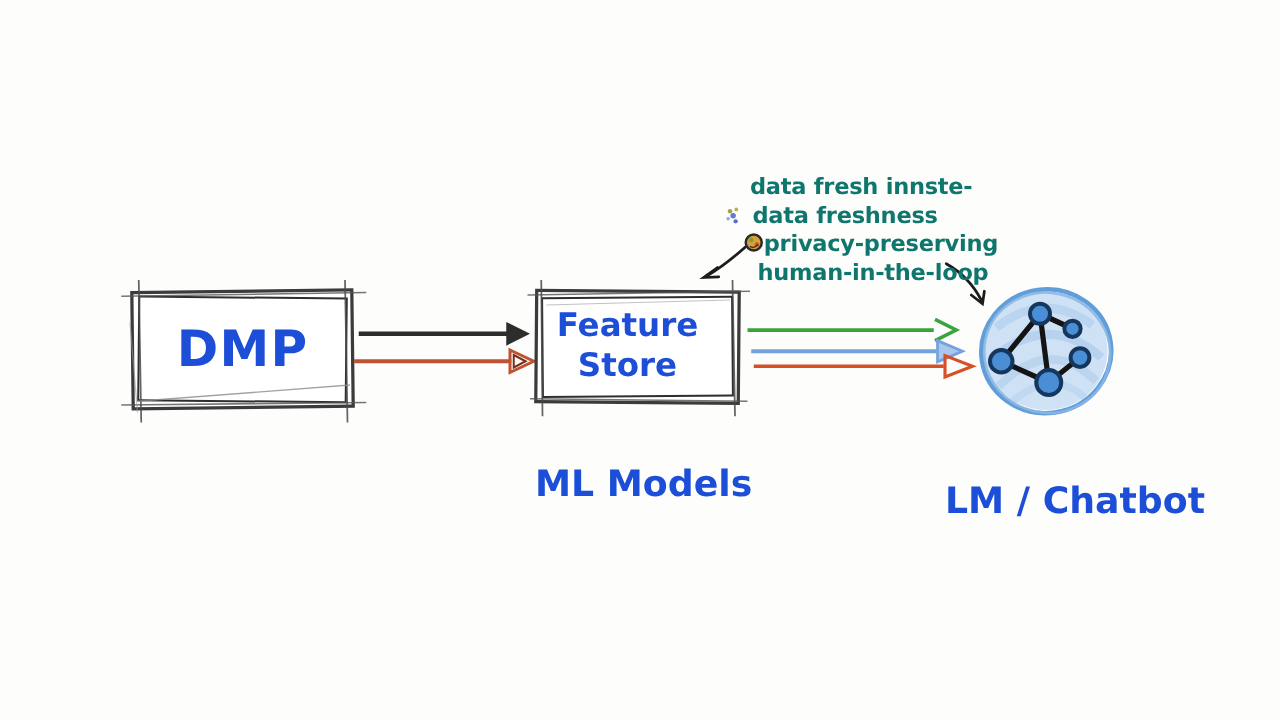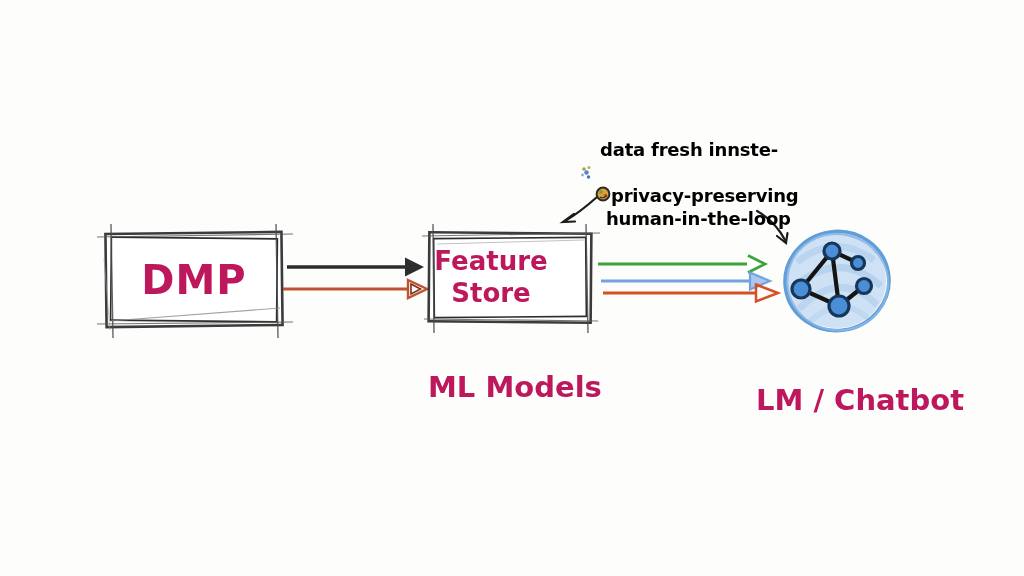--- a/index.html
+++ b/index.html
@@ -2,36 +2,36 @@
 <html><head>
 <meta charset="utf-8">
 <style>
   html,body{margin:0;padding:0;background:#e8e8e8;}
   .stage{
     position:relative;width:1024px;height:576px;background:#fdfdfc;
     overflow:hidden;font-family:"DejaVu Sans",sans-serif;
   }
   .stage svg{position:absolute;left:0;top:0;}
   .lbl{
-    position:absolute;color:#be185d;font-family:"DejaVu Sans",sans-serif;
+    position:absolute;color:#1d4ed8;font-family:"DejaVu Sans",sans-serif;
     white-space:nowrap;
   }
   .box-label{
     display:flex;align-items:center;justify-content:center;text-align:center;
     font-size:40px;font-weight:600;letter-spacing:1px;
   }
   .fs-label{
     display:flex;align-items:center;justify-content:center;text-align:center;
     font-size:26px;font-weight:600;line-height:1.2;white-space:normal;
   }
   .sub-label{
     font-size:29px;font-weight:600;text-align:center;margin-top:32px;
   }
   .ann{
-    font-size:18px;font-weight:600;letter-spacing:-0.2px;color:#000000;
+    font-size:18px;font-weight:600;letter-spacing:-0.2px;color:#0f766e;
   }
 </style>
 </head>
 <body>
 
 <div class="stage">
 
   <svg width="1024" height="576" viewBox="0 0 1024 576">
 
     <g>
@@ -124,25 +124,26 @@
     <g>
       <circle cx="603" cy="194" r="6.4" fill="#dd9f37" stroke="#2a2a2a" stroke-width="2"></circle>
       <circle cx="601" cy="192" r="1.9" fill="#7aa03a"></circle>
       <circle cx="605.5" cy="195.5" r="1.8" fill="#c4572b"></circle>
       <path d="M600,197 Q603,199.5 606.5,195.5" fill="none" stroke="#333333" stroke-width="1.2"></path>
     </g>
   </svg>
 
   <div class="lbl box-label" style="left:106px;top:233px;width:176px;height:93px;">DMP</div>
 
-  <div class="lbl fs-label" style="left:410px;top:233px;width:162px;height:89px;">
+  <div class="lbl fs-label" style="left:421px;top:233px;width:162px;height:89px;">
     <span style="width:120px;">Feature Store</span>
   </div>
 
   <div class="lbl sub-label" style="left:428px;top:338px;width:170px;">ML Models</div>
 
   <div class="lbl sub-label" style="left:756px;top:351px;width:200px;">LM / Chatbot</div>
 
   <div class="lbl ann" style="left:600px;top:139px;">data fresh innste-</div>
+  <div class="lbl ann" style="left:602px;top:162px;">data freshness</div>
   <div class="lbl ann" style="left:611px;top:185px;">privacy-preserving</div>
   <div class="lbl ann" style="left:606px;top:208px;">human-in-the-loop</div>
 
 </div>
 
 </body></html>

